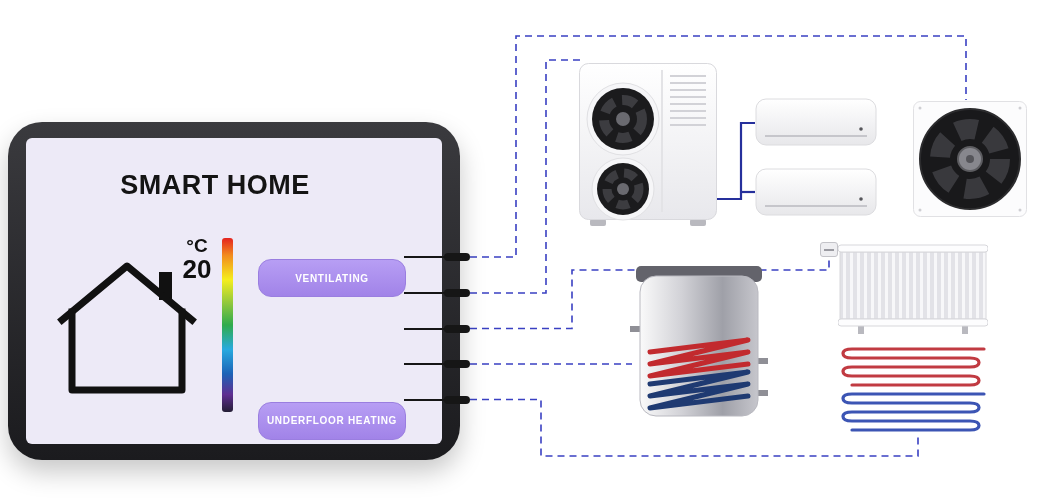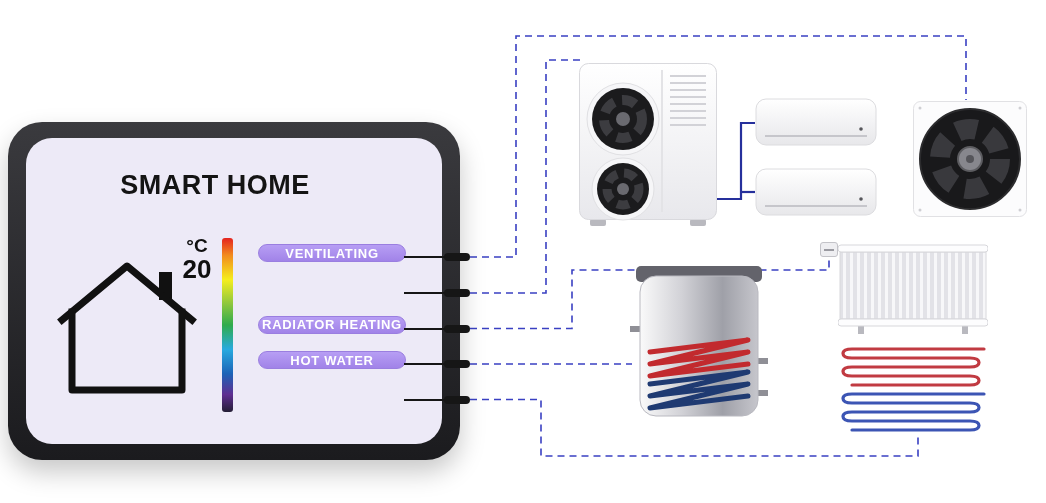--- a/index.html
+++ b/index.html
@@ -6,33 +6,33 @@
   .canvas{position:relative;width:1046px;height:503px;background:#ffffff;overflow:hidden;}
 
   
   .overlay{position:absolute;left:0;top:0;width:1046px;height:503px;z-index:1;pointer-events:none;}
 
   
   .tablet{position:absolute;left:8px;top:122px;width:452px;height:338px;
     background:linear-gradient(#3a3a3e,#1b1b1e);border-radius:34px;z-index:3;
     box-shadow:0 12px 26px rgba(0,0,0,.22);}
   .screen{position:absolute;left:18px;top:16px;right:18px;bottom:16px;
-    background:#edeaf7;border-radius:26px;}
+    background:#edeaf7;border-radius:6px;}
   .panel-title{position:absolute;left:0;top:32px;width:378px;text-align:center;
     font-size:27px;font-weight:bold;letter-spacing:.5px;color:#141414;}
   .house{position:absolute;left:30px;top:118px;width:142px;height:140px;}
   .temp{position:absolute;left:144px;top:98px;width:54px;text-align:center;color:#101010;line-height:1.05;}
   .temp .unit{font-size:19px;font-weight:bold;}
   .temp .value{font-size:26px;font-weight:bold;}
   .scalebar{position:absolute;left:196px;top:100px;width:11px;height:174px;border-radius:3px;
     background:linear-gradient(to bottom,#e42320 0%,#f28c1e 10%,#f5ee1e 24%,#8cc63e 38%,#2fab4c 50%,#28aadf 64%,#1c63b7 78%,#5f2e91 90%,#241e35 100%);}
-  .btn{position:absolute;left:232px;width:148px;height:18px;border-radius:13px;cursor:pointer;
+  .btn{position:absolute;left:232px;width:148px;height:38px;border-radius:13px;cursor:pointer;
     background:linear-gradient(#b79ef4,#a183e8);border:1px solid #9a7ee0;box-sizing:border-box;
     display:flex;align-items:center;justify-content:center;
-    color:#ffffff;font-size:13px;font-weight:bold;letter-spacing:.7px;white-space:nowrap;}
+    color:#ffffff;font-size:10px;font-weight:bold;letter-spacing:.7px;white-space:nowrap;margin-top:15px;}
   .link-line{position:absolute;height:2px;background:#161616;z-index:4;}
   .nub{position:absolute;width:26px;height:8px;background:#161616;border-radius:4px;z-index:4;}
 
   
   .device{position:absolute;z-index:2;}
   .thermostat{position:absolute;left:820px;top:242px;width:18px;height:15px;z-index:2;
     background:#eeeef1;border:1px solid #c3c3c8;border-radius:3px;box-sizing:border-box;}
   .thermostat::after{content:"";position:absolute;left:3px;top:6px;width:10px;height:2px;background:#9a9aa1;}
 </style>
 </head>
@@ -65,22 +65,21 @@
       </svg>
 
       <div class="temp">
         <div class="unit">°C</div>
         <div class="value">20</div>
       </div>
 
       <div class="scalebar"></div>
 
       <div class="btn" style="top:106px">VENTILATING</div>
-      <div class="btn" style="top:177.5px">RADIATOR HEATING</div>
-      <div class="btn" style="top:213px">HOT WATER</div>
+      <div class="btn" style="top:248.5px">UNDERFLOOR HEATING</div>
     </div>
   </div>
 
   <div class="link-line" style="left:404px;top:256px;width:42px"></div>
   <div class="link-line" style="left:404px;top:292px;width:42px"></div>
   <div class="link-line" style="left:404px;top:327.5px;width:42px"></div>
   <div class="link-line" style="left:404px;top:363px;width:42px"></div>
   <div class="link-line" style="left:404px;top:398.5px;width:42px"></div>
   <div class="nub" style="left:444px;top:253px"></div>
   <div class="nub" style="left:444px;top:289px"></div>

